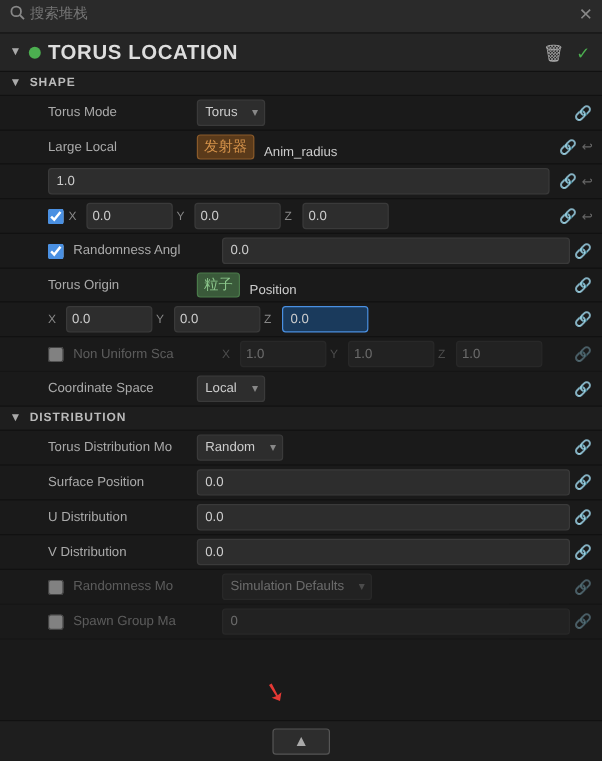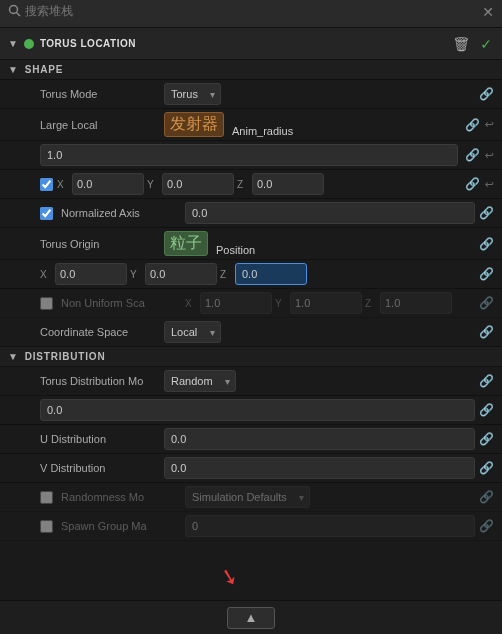--- a/index.html
+++ b/index.html
@@ -38,21 +38,21 @@
       display: flex;
       align-items: center;
       background: #252525;
       padding: 5px 8px;
       gap: 6px;
       border-bottom: 1px solid #111;
       height: 32px;
     }
     .section-header .collapse-arrow { color: #aaa; font-size: 10px; cursor: pointer; }
     .section-header .dot-green { width: 10px; height: 10px; border-radius: 50%; background: #4caf50; flex-shrink: 0; }
-    .section-title { font-size: 10px; font-weight: bold; color: #ddd; letter-spacing: 0.5px; flex: 1; }
+    .section-title { font-size: 17px; font-weight: bold; color: #ddd; letter-spacing: 0.5px; flex: 1; }
     .section-actions { display: flex; gap: 6px; align-items: center; }
     .icon-btn { background: none; border: none; color: #aaa; cursor: pointer; font-size: 14px; padding: 0 2px; }
 
     
     .group-label {
       background: #1e1e1e;
       padding: 4px 8px;
       font-size: 10px;
       font-weight: bold;
       color: #bbb;
@@ -162,21 +162,21 @@
     }
 
     
     .chip {
       display: inline-flex;
       align-items: center;
       background: #3a5a3a;
       border: 1px solid #4a7a4a;
       border-radius: 3px;
       padding: 1px 5px;
-      font-size: 16px;
+      font-size: 12px;
       color: #8dc88d;
       gap: 3px;
       cursor: pointer;
       white-space: nowrap;
     }
     .chip-orange {
       background: #5a3a1a;
       border: 1px solid #8a5a2a;
       color: #d4924a;
     }
@@ -329,21 +329,21 @@
   <div class="row-right-icons">
     <span class="link-icon">🔗</span>
     <span class="reset-icon">↩</span>
   </div>
 </div>
 
 <div class="prop-row">
   <div class="prop-checkbox">
     <input type="checkbox" checked="" style="">
   </div>
-  <span class="prop-label" style="margin-left:4px;">Normalized Axis</span>
+  <span class="prop-label" style="margin-left:4px;">Randomness Angl</span>
   <div class="prop-value">
     <input class="text-input" type="text" value="0.0" style="">
   </div>
   <span class="link-icon">🔗</span>
 </div>
 
 <div class="prop-row">
   <span class="prop-label">Torus Origin</span>
   <div class="prop-value">
     <span class="chip">
@@ -409,20 +409,21 @@
     <div class="select-wrapper">
       <select>
         <option>Random</option>
       </select>
     </div>
   </div>
   <span class="link-icon">🔗</span>
 </div>
 
 <div class="prop-row">
+  <span class="prop-label">Surface Position</span>
   <div class="prop-value">
     <input class="text-input" type="text" value="0.0" style="">
   </div>
   <span class="link-icon">🔗</span>
 </div>
 
 <div class="prop-row">
   <span class="prop-label">U Distribution</span>
   <div class="prop-value">
     <input class="text-input" type="text" value="0.0" style="">

